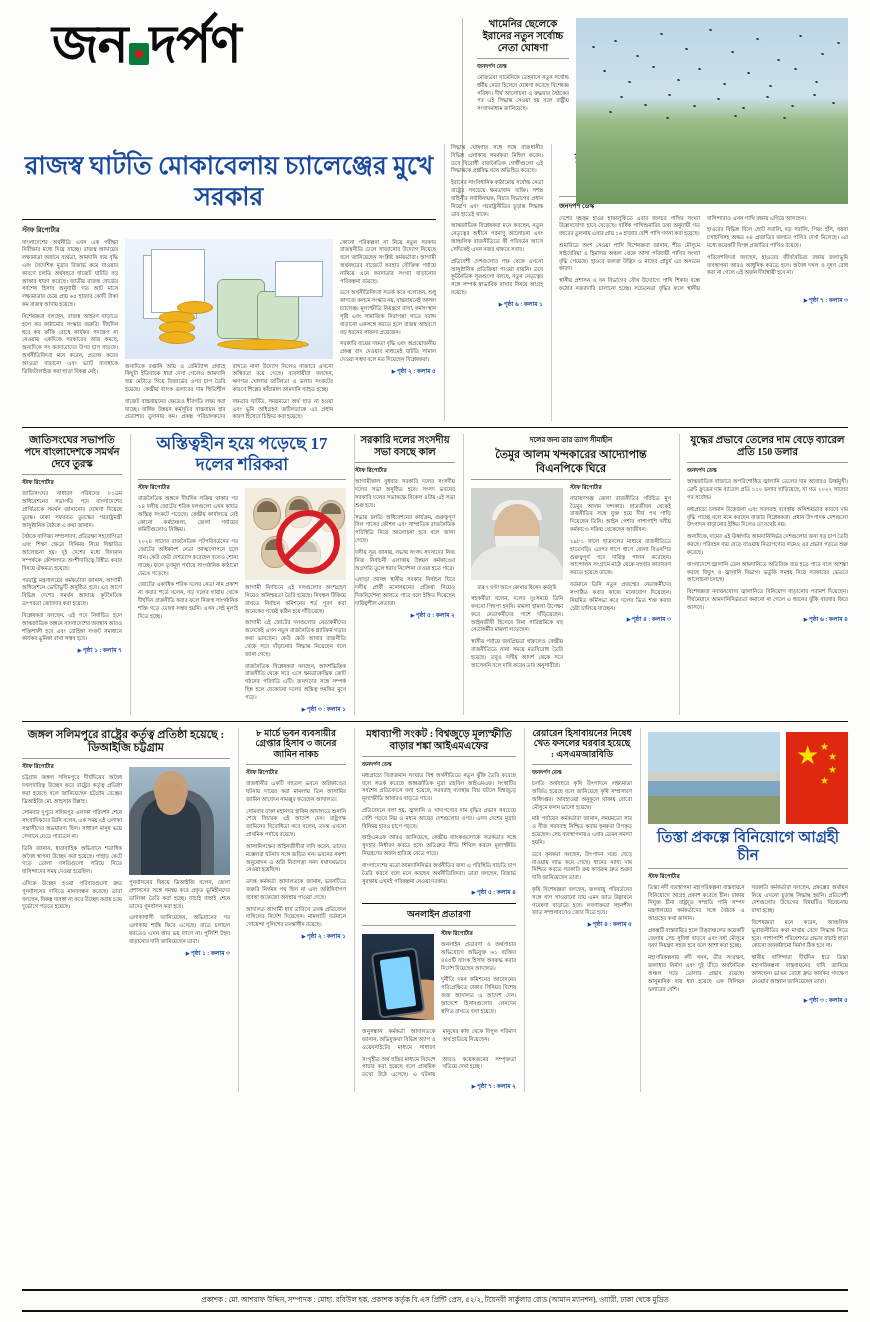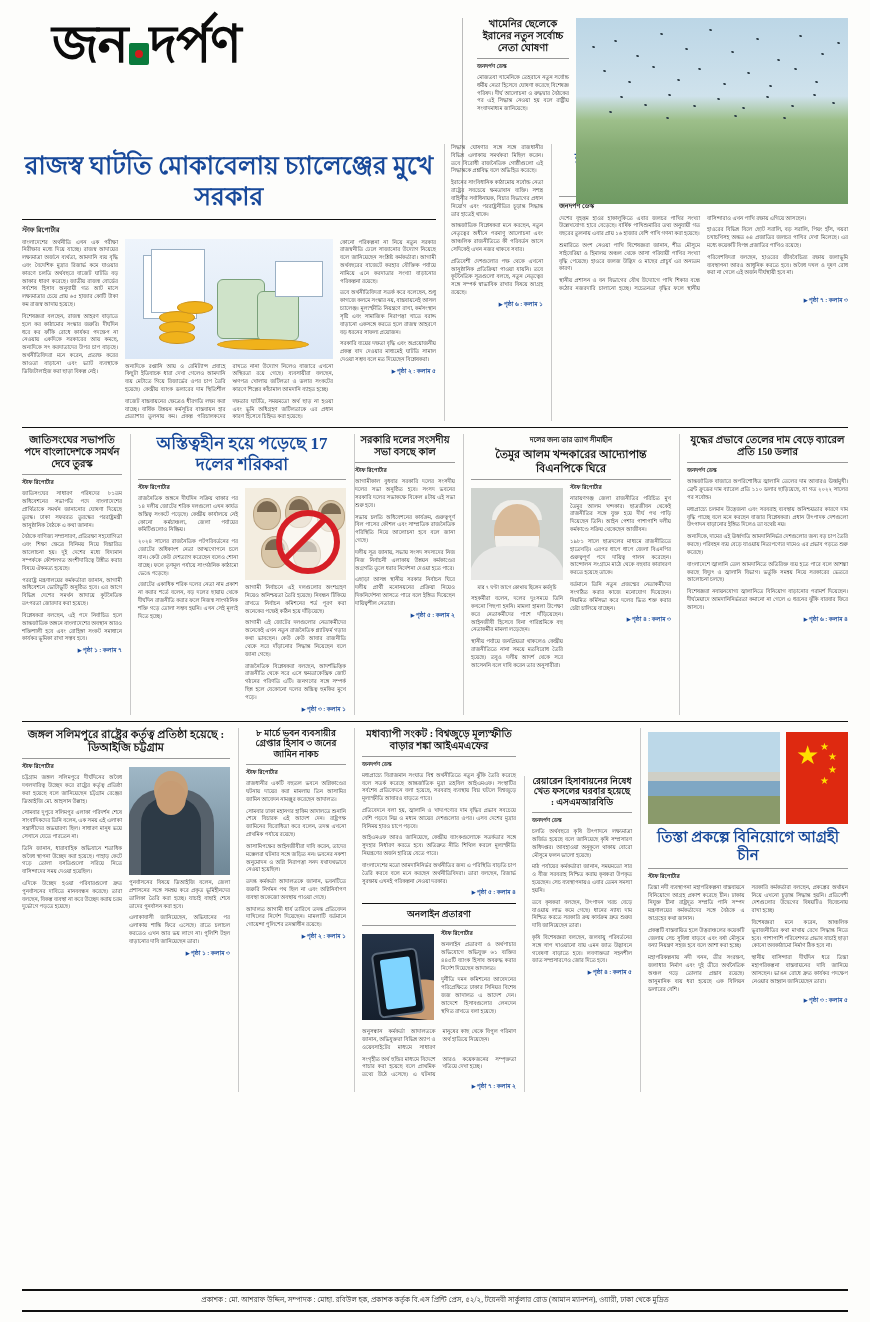--- a/index.html
+++ b/index.html
@@ -207,21 +207,21 @@
   .portrait .head{position:absolute;left:50%;top:16px;transform:translateX(-50%);width:46px;height:54px;background:#d9bb9a;border-radius:50% 50% 45% 45%;}
   .portrait .hair{position:absolute;left:50%;top:12px;transform:translateX(-50%);width:50px;height:20px;background:#efeeea;border-radius:25px 25px 0 0;}
   .portrait .body{position:absolute;left:50%;bottom:0;transform:translateX(-50%);width:96px;height:34px;background:#e8e8e6;border-radius:40px 40px 0 0;}
   .portrait .beard{position:absolute;left:50%;top:48px;transform:translateX(-50%);width:44px;height:26px;background:#f2f0ec;border-radius:0 0 22px 22px;}
 
   
   .band3{display:flex;gap:8px;margin-top:6px;border-top:1px solid #111;padding-top:6px;}
   .b3-a{width:208px;}
   .b3-b{width:100px;border-left:1px solid #c9c9c9;padding-left:7px;}
   .b3-c{width:154px;border-left:1px solid #c9c9c9;padding-left:7px;}
-  .b3-d{width:100px;border-left:1px solid #c9c9c9;padding-left:7px;margin-top:48px;}
+  .b3-d{width:100px;border-left:1px solid #c9c9c9;padding-left:7px;}
   .b3-e{flex:1;border-left:1px solid #c9c9c9;padding-left:7px;}
 
   .photo-police{
     width:100%;height:108px;background:linear-gradient(#9fb7c6,#6f8796);position:relative;overflow:hidden;margin:4px 0;
   }
   .photo-police .p1{position:absolute;left:12px;bottom:0;width:60px;height:78px;background:#2d3a46;border-radius:26px 26px 0 0;}
   .photo-police .p1h{position:absolute;left:27px;bottom:60px;width:30px;height:34px;background:#c79c74;border-radius:50%;}
   .photo-police .p2{position:absolute;right:16px;bottom:0;width:86px;height:86px;background:#56616b;border-radius:34px 34px 0 0;}
   .photo-police .p2h{position:absolute;right:42px;bottom:66px;width:34px;height:38px;background:#c7a078;border-radius:50%;}
 

